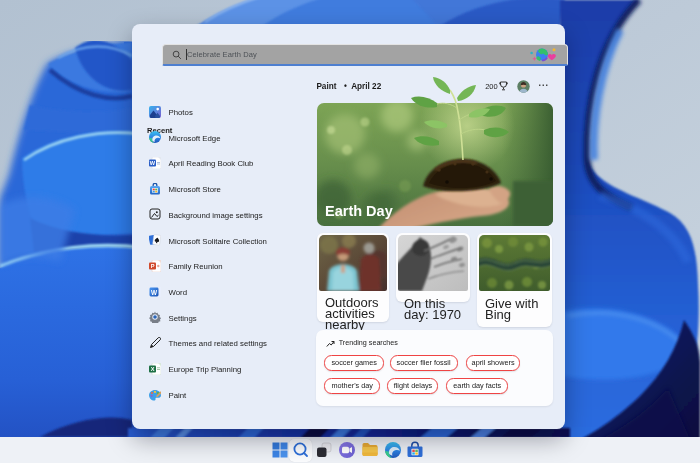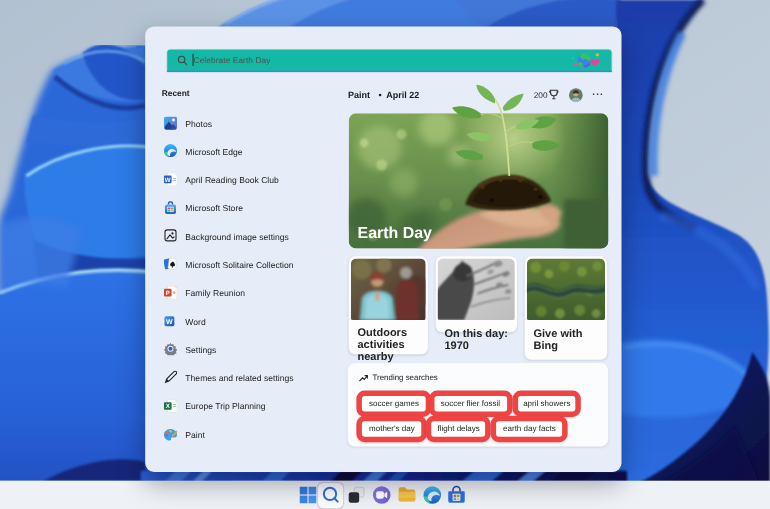--- a/index.html
+++ b/index.html
@@ -1,31 +1,31 @@
 <!DOCTYPE html>
 <html><head><meta charset="utf-8">
 <style>
 html,body{margin:0;padding:0;}
 body{width:700px;height:463px;overflow:hidden;position:relative;font-family:"Liberation Sans",sans-serif;}
 #wall{position:absolute;left:0;top:0;}
 #taskbar{position:absolute;left:0;top:437px;width:700px;height:26px;background:#eef1f6;}
 #win{position:absolute;left:132px;top:24px;width:433px;height:405px;background:#e7edf8;border-radius:8px;box-shadow:0 10px 24px rgba(0,0,20,.35);}
-#sbox{position:absolute;left:19px;top:20px;width:404px;height:19px;background:#14b8a6;border:1px solid #e3e3e3;border-bottom:2px solid #4e7fd0;border-radius:4px 4px 2px 2px;}
+#sbox{position:absolute;left:30px;top:20px;width:404px;height:19px;background:#a3a3a3;border:1px solid #e3e3e3;border-bottom:2px solid #4e7fd0;border-radius:4px 4px 2px 2px;}
 #sbox .ph{position:absolute;left:24px;top:4.5px;font-size:7.5px;color:#4d5156;letter-spacing:.1px;}
-.seclabel{position:absolute;font-size:7.6px;font-weight:bold;color:#1b1b1b;}
+.seclabel{position:absolute;font-size:7.6px;font-weight:bold;color:#1b1b1b;margin-top:46px;}
 .row{position:absolute;left:17px;height:13px;}
 .row .ic{position:absolute;left:0;top:0;width:12px;height:12px;}
 .row .tx{position:absolute;left:19.5px;top:2.4px;font-size:7.8px;color:#1b1b1b;white-space:nowrap;}
 .hdr{position:absolute;font-size:8.2px;font-weight:bold;color:#1b1b1b;white-space:nowrap;}
 #hero{position:absolute;left:185px;top:79px;width:236px;height:123px;border-radius:7px;overflow:visible;}
 .card{position:absolute;background:#fdfdfe;border-radius:6px;box-shadow:0 1px 2px rgba(0,0,30,.10);}
 .card .cim{position:absolute;left:2px;top:2px;border-radius:5px 5px 2px 2px;overflow:hidden;}
-.card .ctx{position:absolute;left:8px;font-size:10px;color:#222;line-height:11px;font-weight:bold;}
+.card .ctx{position:absolute;left:8px;font-size:13px;color:#222;line-height:11px;}
 #trend{position:absolute;left:184.4px;top:305.6px;width:237px;height:76.5px;background:#fbfcfe;border-radius:7px;box-shadow:0 1px 2px rgba(0,0,30,.08);}
-.pill{position:absolute;height:14px;background:#fff;border:5px solid #ef4444;border-radius:7.5px;box-shadow:0 1px 1.5px rgba(0,0,30,.10);font-size:7.3px;color:#222;line-height:13.5px;text-align:center;white-space:nowrap;}
+.pill{position:absolute;height:14px;background:#fff;border:1px solid #ef4444;border-radius:7.5px;box-shadow:0 1px 1.5px rgba(0,0,30,.10);font-size:7.3px;color:#222;line-height:13.5px;text-align:center;white-space:nowrap;}
 .tbi{position:absolute;top:3px;width:20px;height:20px;}
 </style></head>
 <body>
 <svg id="wall" width="700" height="463" viewBox="0 0 700 463">
   <defs>
     <linearGradient id="bgg" x1="0" y1="0" x2="1" y2="1">
       <stop offset="0" stop-color="#b2c1d1"></stop>
         <stop offset="0.5" stop-color="#bdcad8"></stop>
         <stop offset="1" stop-color="#cbd6e0"></stop>
     </linearGradient>

